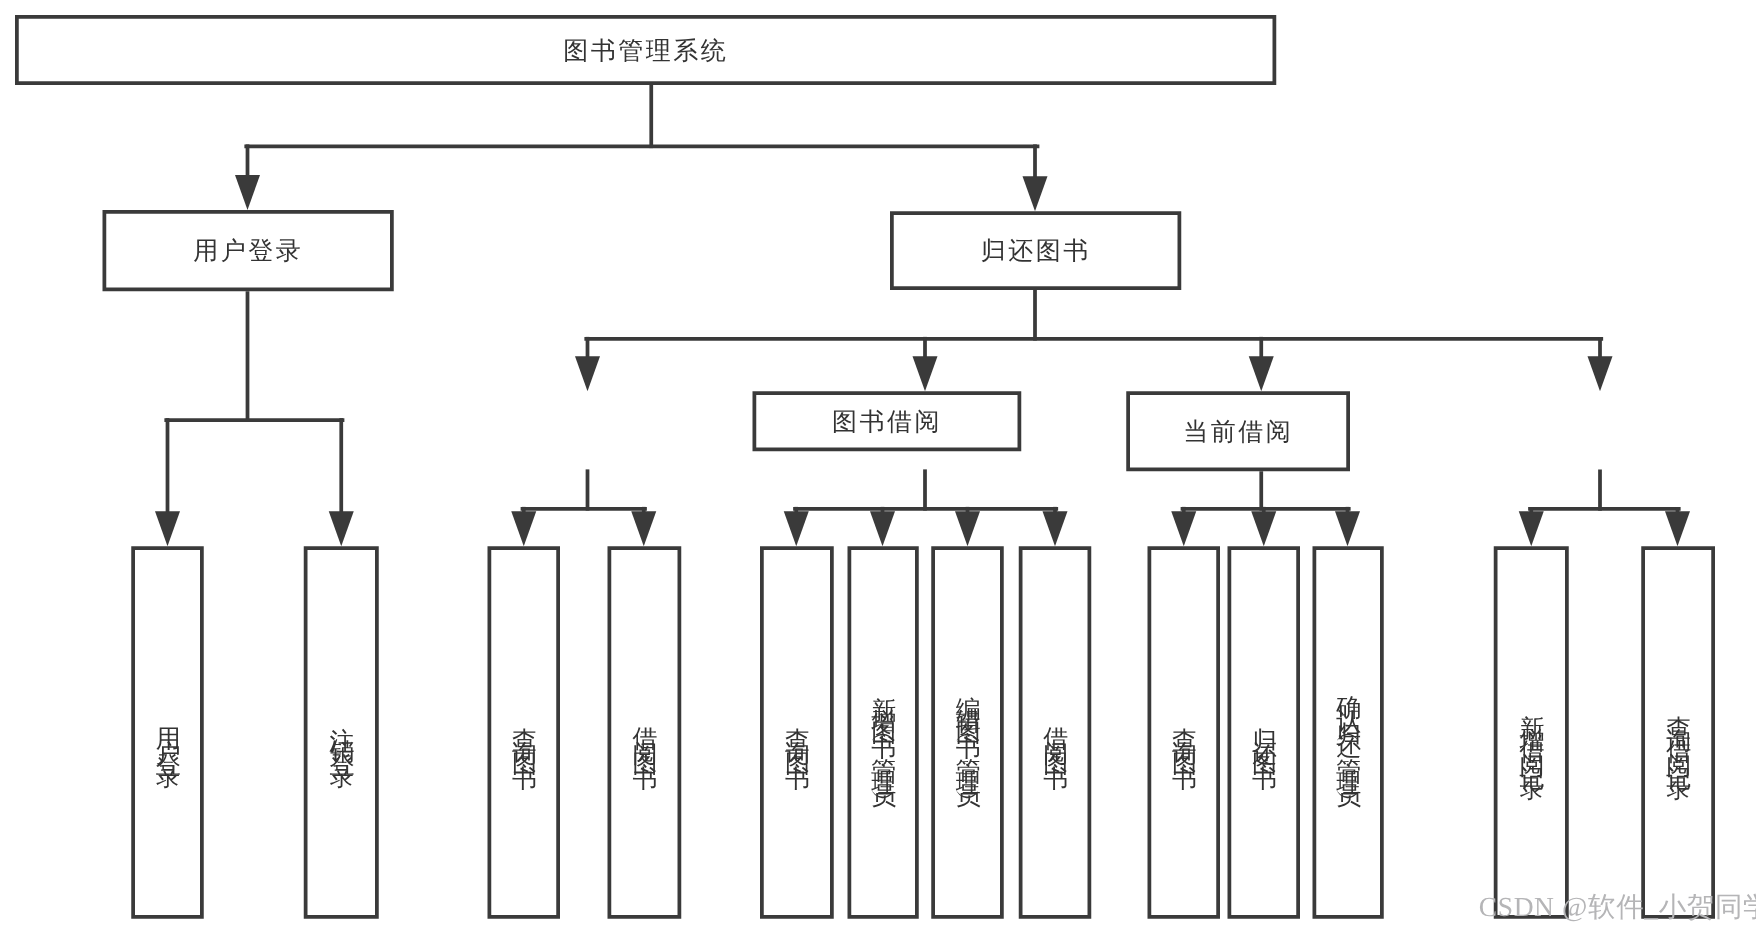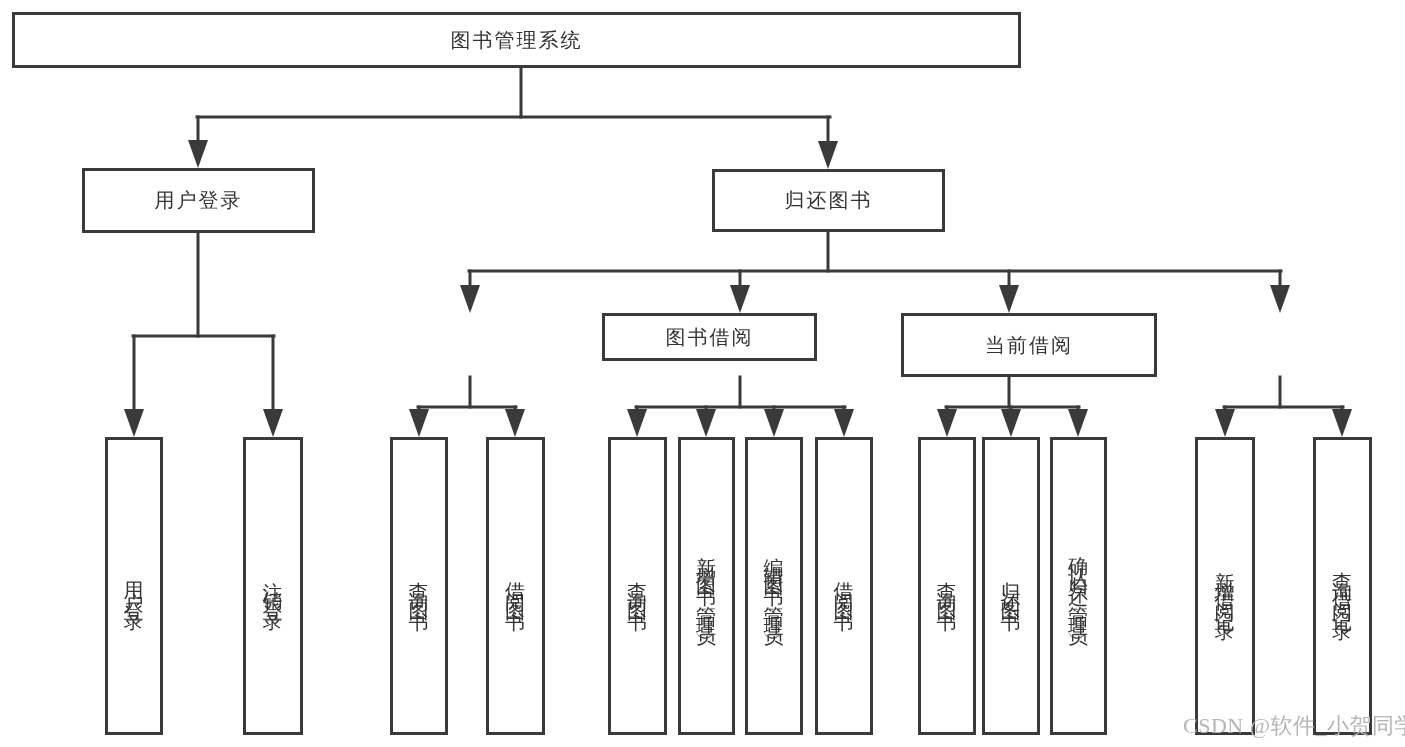--- a/index.html
+++ b/index.html
@@ -109,21 +109,21 @@
     <line x1="1342" y1="407" x2="1342" y2="415"></line>
       <polygon points="1332,409 1352,409 1342,437"></polygon>
   </svg>
 
   <div class="node" style="left:12px;top:12px;width:1009px;height:56px;">图书管理系统</div>
 
   <div class="node" style="left:82px;top:168px;width:233px;height:65px;">用户登录</div>
   <div class="node" style="left:712px;top:169px;width:233px;height:63px;">归还图书</div>
 
   <div class="node" style="left:602px;top:313px;width:215px;height:48px;">图书借阅</div>
-  <div class="node" style="left:901px;top:313px;width:256px;height:64px;">当前借阅</div>
+  <div class="node" style="left:901px;top:313px;width:179px;height:64px;">当前借阅</div>
 
   <div class="node v" style="left:105px;top:437px;width:58px;height:298px;">用户登录</div>
   <div class="node v" style="left:243px;top:437px;width:60px;height:298px;">注销登录</div>
 
   <div class="node v" style="left:390px;top:437px;width:58px;height:298px;">查询图书</div>
   <div class="node v" style="left:486px;top:437px;width:59px;height:298px;">借阅图书</div>
 
   <div class="node v" style="left:608px;top:437px;width:59px;height:298px;">查询图书</div>
   <div class="node v" style="left:678px;top:437px;width:57px;height:298px;">新增图书（管理员）</div>
   <div class="node v" style="left:745px;top:437px;width:58px;height:298px;">编辑图书（管理员）</div>

